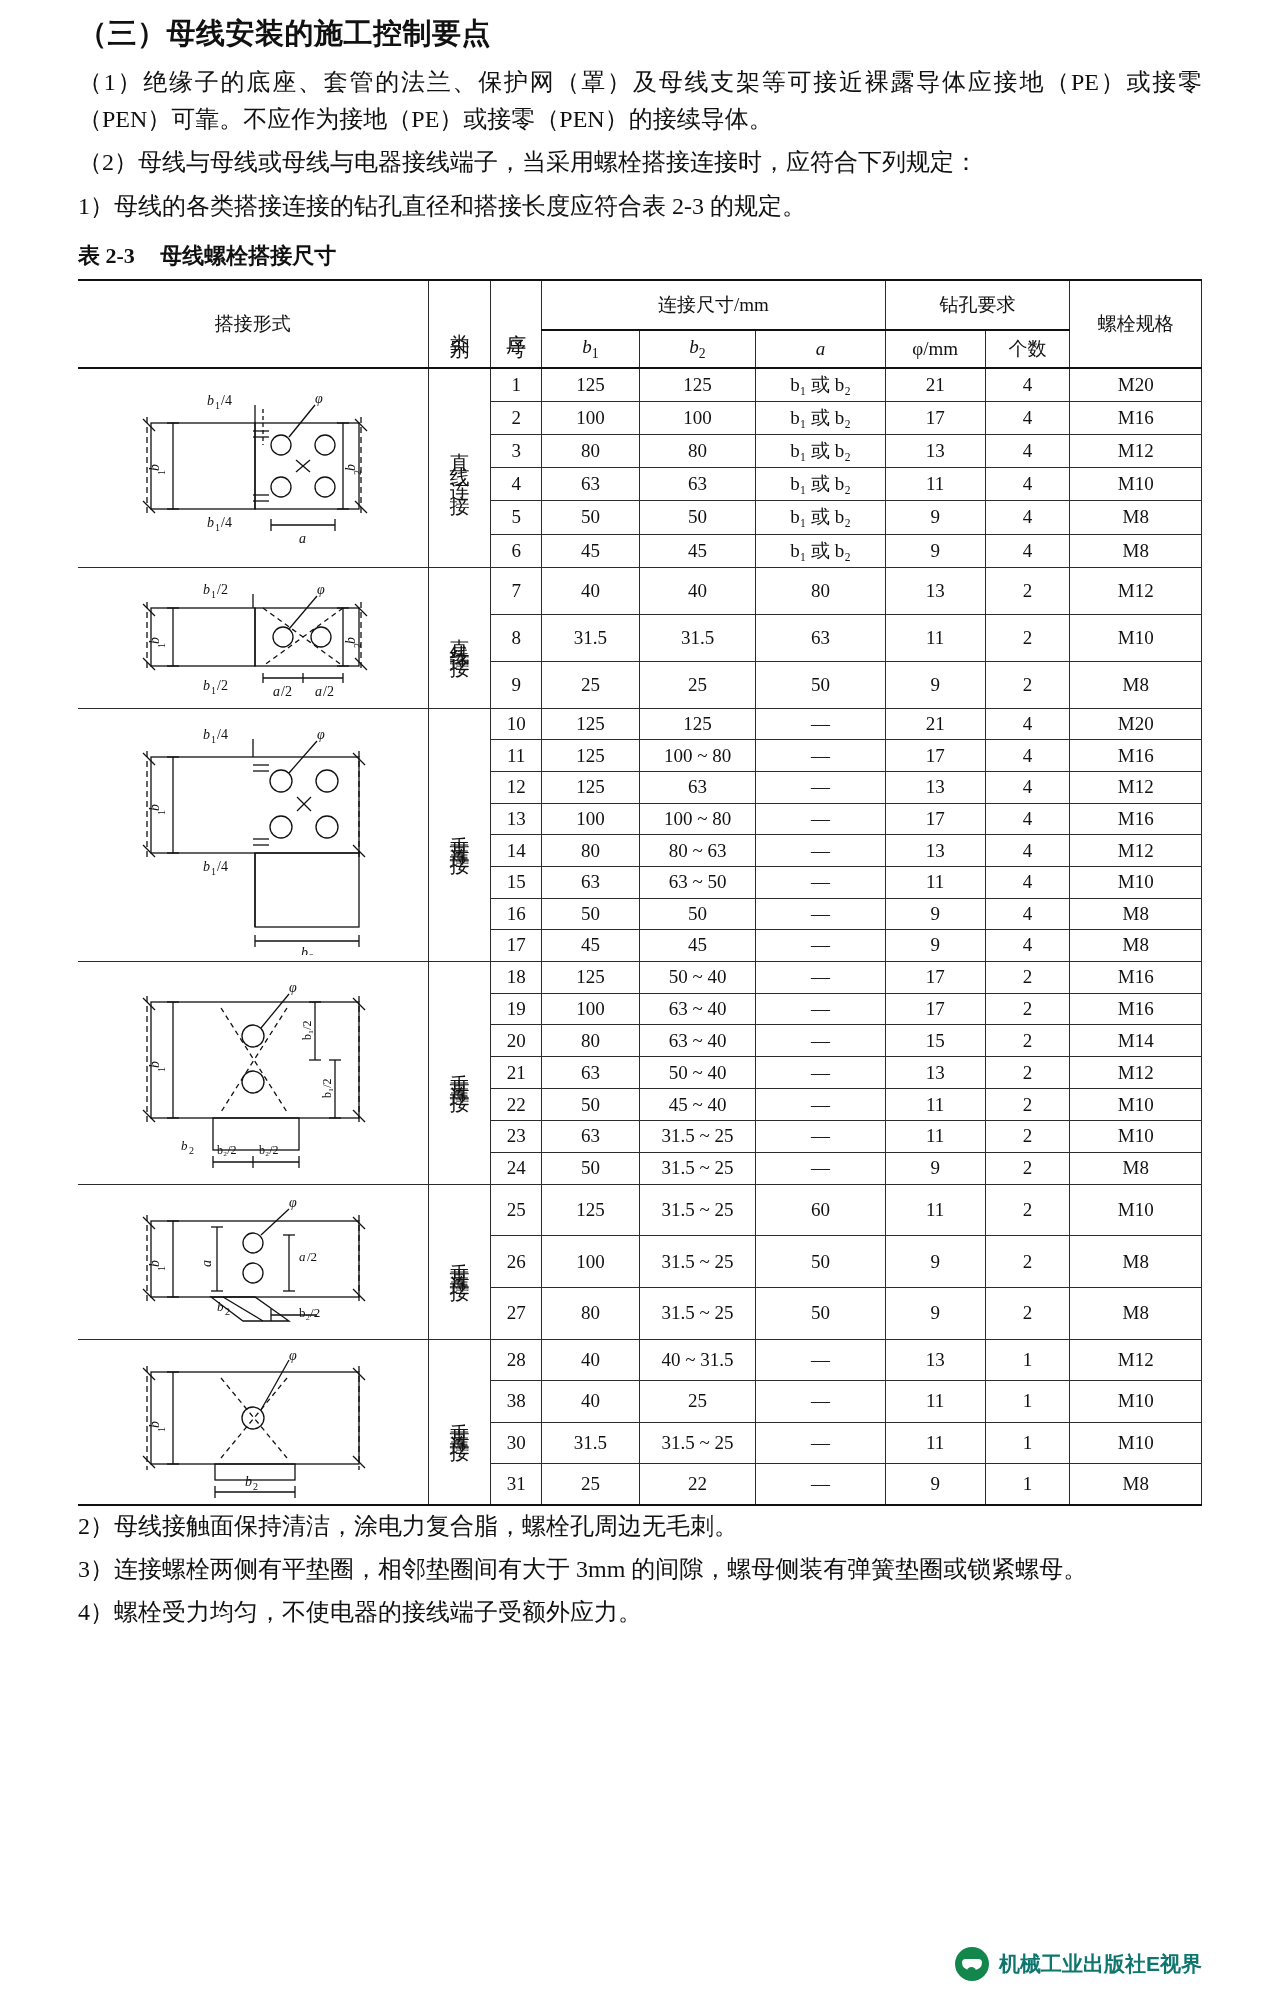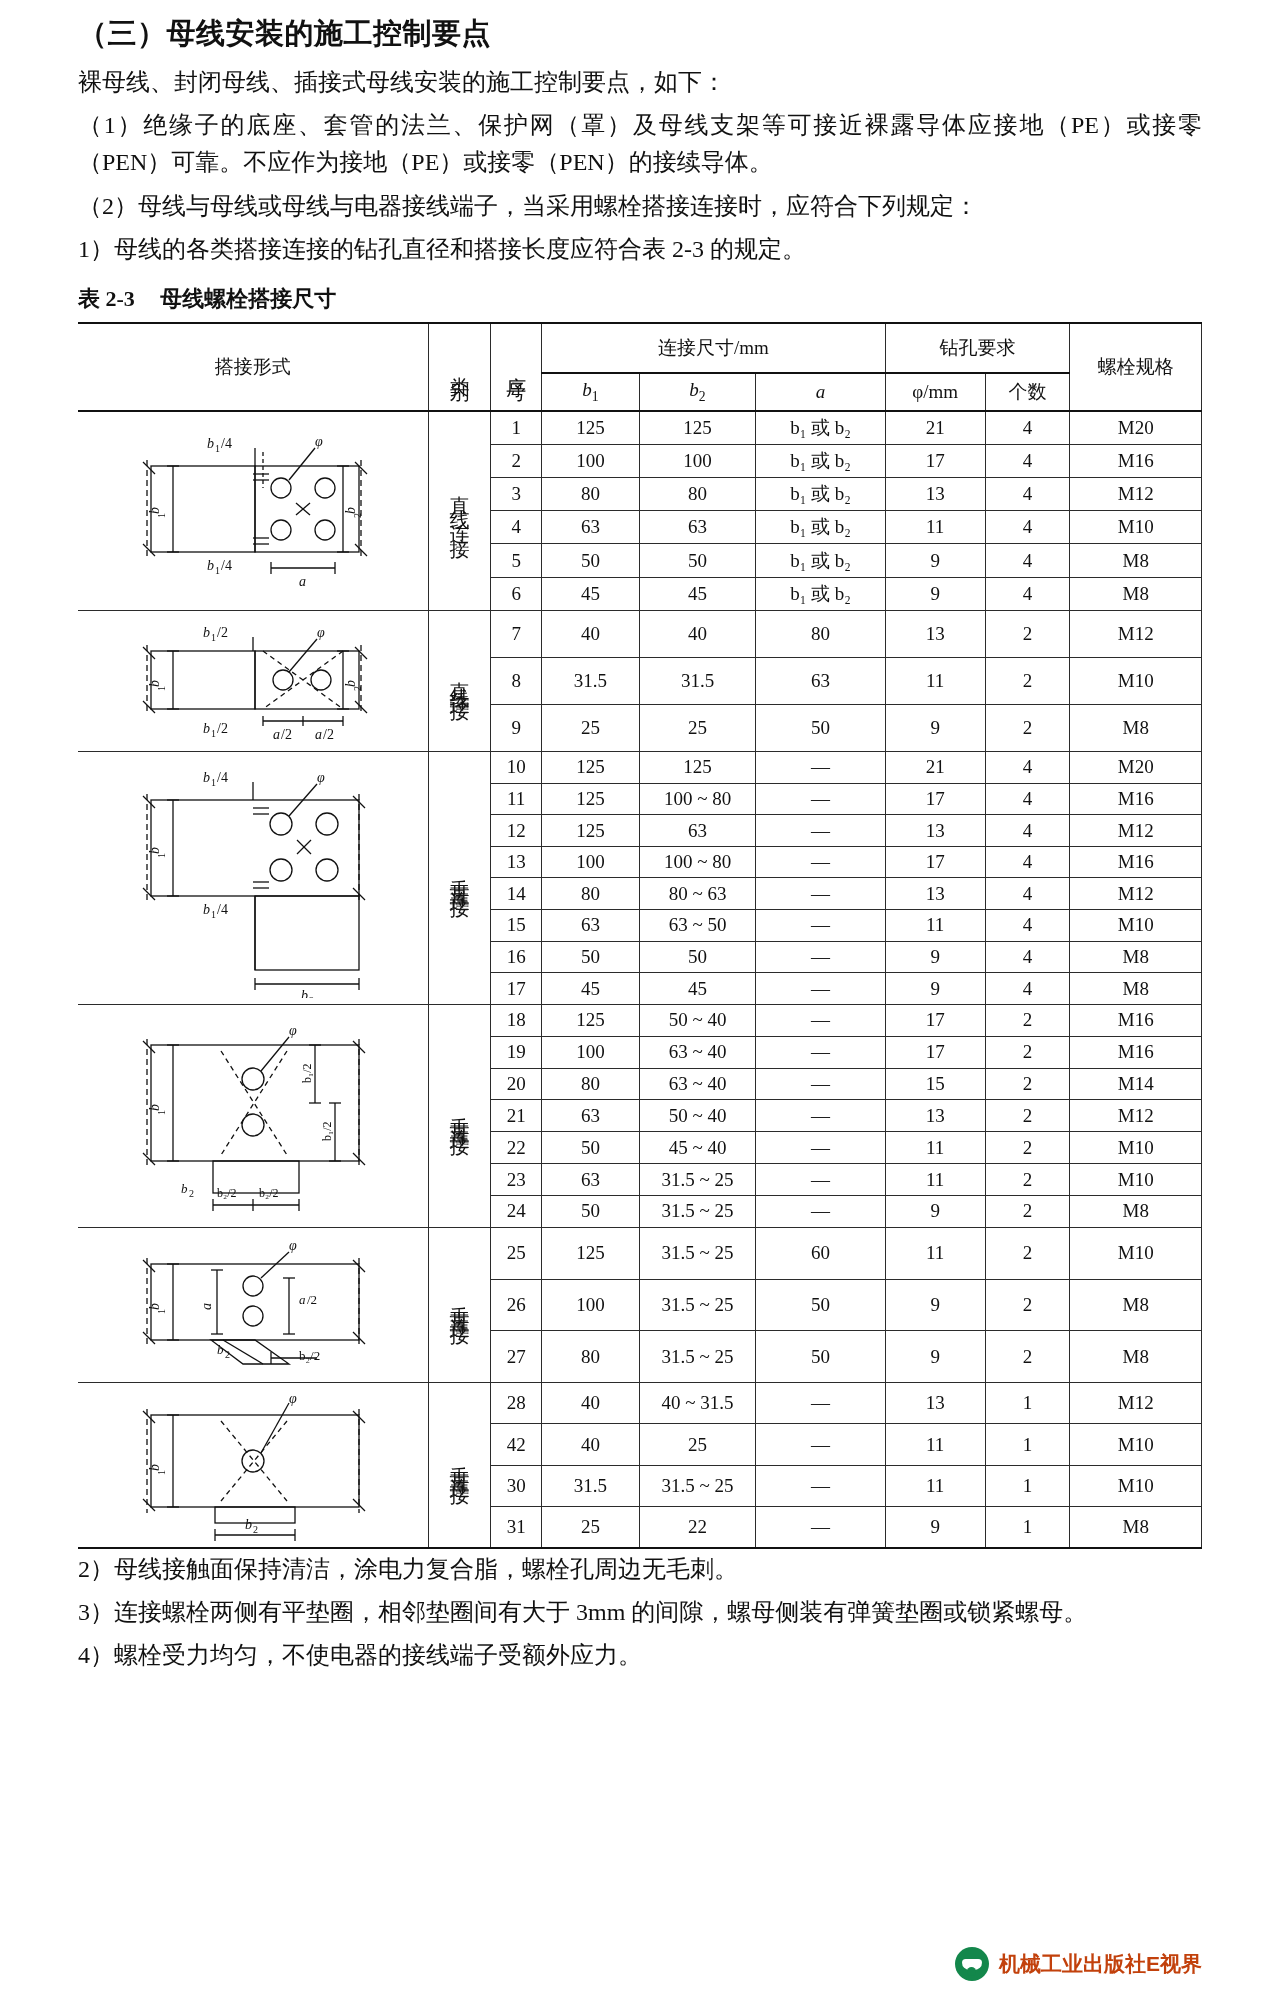--- a/index.html
+++ b/index.html
@@ -104,21 +104,21 @@
   .after-table {
     margin-top: 20px;
   }
   .wm {
     position: absolute;
     right: 78px;
     bottom: 14px;
     display: flex;
     align-items: center;
     gap: 10px;
-    color: #c2410c;
+    color: #0f766e;
     font-family: "Liberation Sans", sans-serif;
     font-size: 21px;
     font-weight: bold;
   }
   .wm .logo {
     width: 34px;
     height: 34px;
     border-radius: 50%;
     background: #13874b;
     position: relative;
@@ -142,21 +142,20 @@
   svg { display: block; }
   .figwrap { display: flex; justify-content: center; align-items: center; }
 </style>
 </head>
 <body>
 
 <div class="page">
 
   <div class="h-section">（三）母线安装的施工控制要点</div>
 
-  <p class="body">裸母线、封闭母线、插接式母线安装的施工控制要点，如下：</p>
   <p class="body">（1）绝缘子的底座、套管的法兰、保护网（罩）及母线支架等可接近裸露导体应接地（PE）或接零（PEN）可靠。不应作为接地（PE）或接零（PEN）的接续导体。</p>
   <p class="body">（2）母线与母线或母线与电器接线端子，当采用螺栓搭接连接时，应符合下列规定：</p>
   <p class="body">1）母线的各类搭接连接的钻孔直径和搭接长度应符合表 2-3 的规定。</p>
 
   <div class="tbl-caption">
     <span class="num">表 2-3</span>
     <span>母线螺栓搭接尺寸</span>
   </div>
 
   <table class="main">
@@ -732,21 +731,21 @@
         <td class="catcell" rowspan="4"><span class="vert">垂直连接</span></td>
         <td>28</td>
         <td>40</td>
         <td>40 ~ 31.5</td>
         <td>—</td>
         <td>13</td>
         <td>1</td>
         <td class="lastcol">M12</td>
       </tr>
       <tr class="rowh">
-        <td>42</td>
+        <td>38</td>
         <td>40</td>
         <td>25</td>
         <td>—</td>
         <td>11</td>
         <td>1</td>
         <td class="lastcol">M10</td>
       </tr>
       <tr class="rowh">
         <td>30</td>
         <td>31.5</td>

